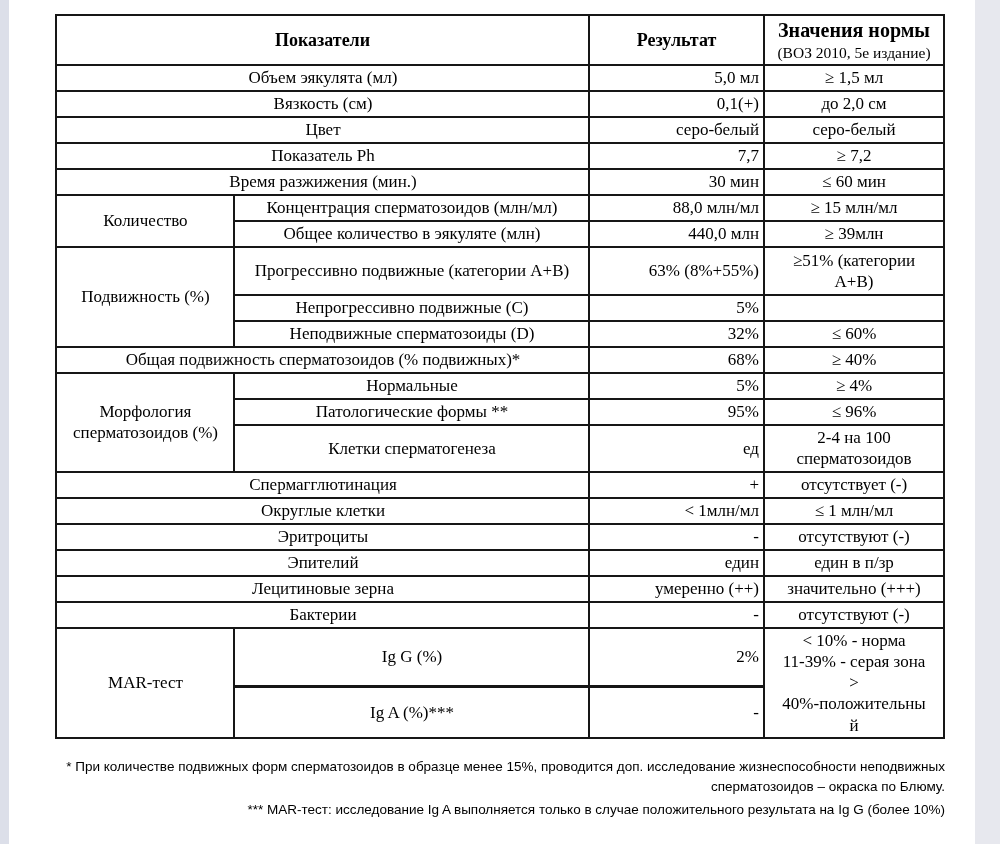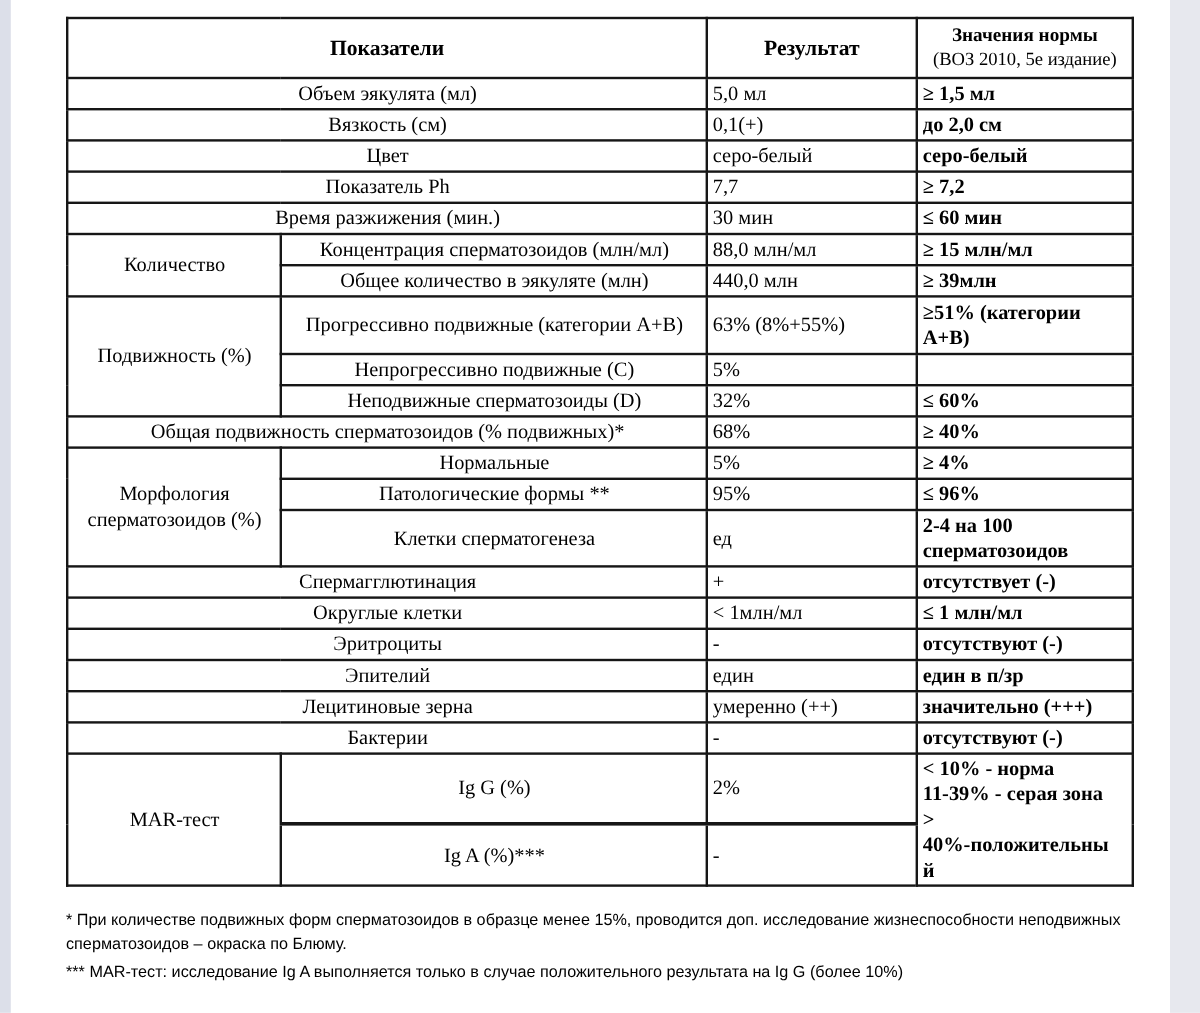--- a/index.html
+++ b/index.html
@@ -13,39 +13,39 @@
   .sheet{position:absolute;left:55px;top:14px;width:890px}
 
   table{border-collapse:collapse;width:888px;table-layout:fixed}
   td,th{
     border:2px solid #161616;
     padding:1px 4px;
     font-size:17px;line-height:1.25;vertical-align:middle;
     overflow:hidden;
   }
   th{font-size:18px;font-weight:bold;text-align:center;height:46px}
-  .norm-title{font-weight:bold;font-size:16px}
+  .norm-title{font-weight:bold;font-size:20px}
   .norm-sub{font-weight:normal;font-size:15.5px;white-space:nowrap}
 
   td{height:22px}
   .lbl,.sub,.grp{text-align:center;padding-left:5px}
-  .res{text-align:left}
-  .norm{text-align:left;font-weight:bold}
+  .res{text-align:right}
+  .norm{text-align:center;font-weight:normal}
   .pre{white-space:pre-line}
 
   tr.h-2line td{height:44px}
   tr.h-sperm td{height:42px}
   tr.h-igg td{height:52px}
   tr.h-iga td{height:44px}
   tr.h-igg td.thick{border-bottom-width:3px}
 
   .fnotes{
     margin-top:18px;width:890px;
     font-family:"Liberation Sans", sans-serif;
-    font-size:13.5px;line-height:1.5;color:#000;
+    font-size:13.5px;line-height:1.5;color:#000;text-align:right;
   }
   .fnotes p{margin:0 0 3px 0}
 </style>
 </head>
 <body>
 
 <div class="edge-left"></div>
 <div class="edge-right"></div>
 
 <div class="sheet">

